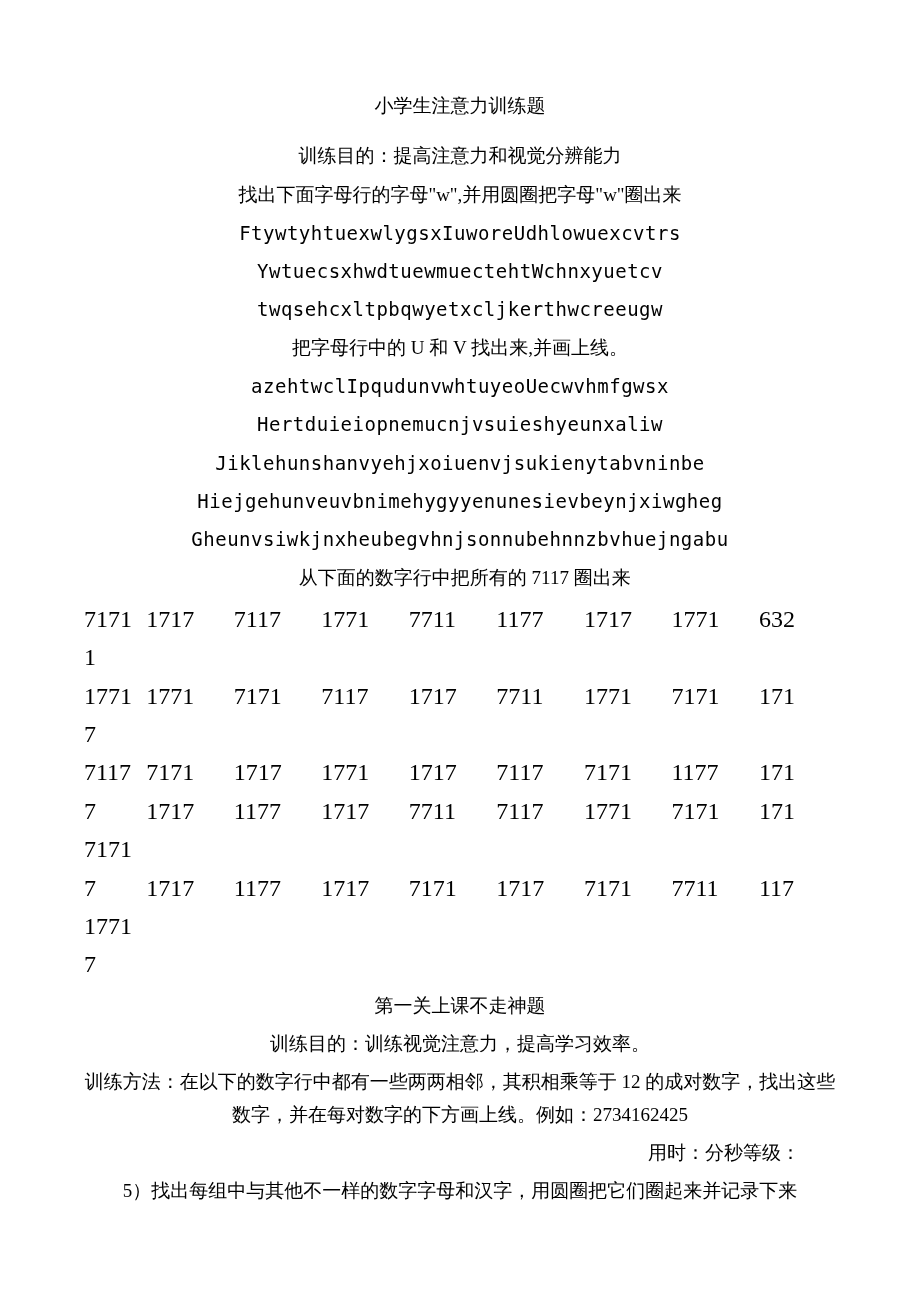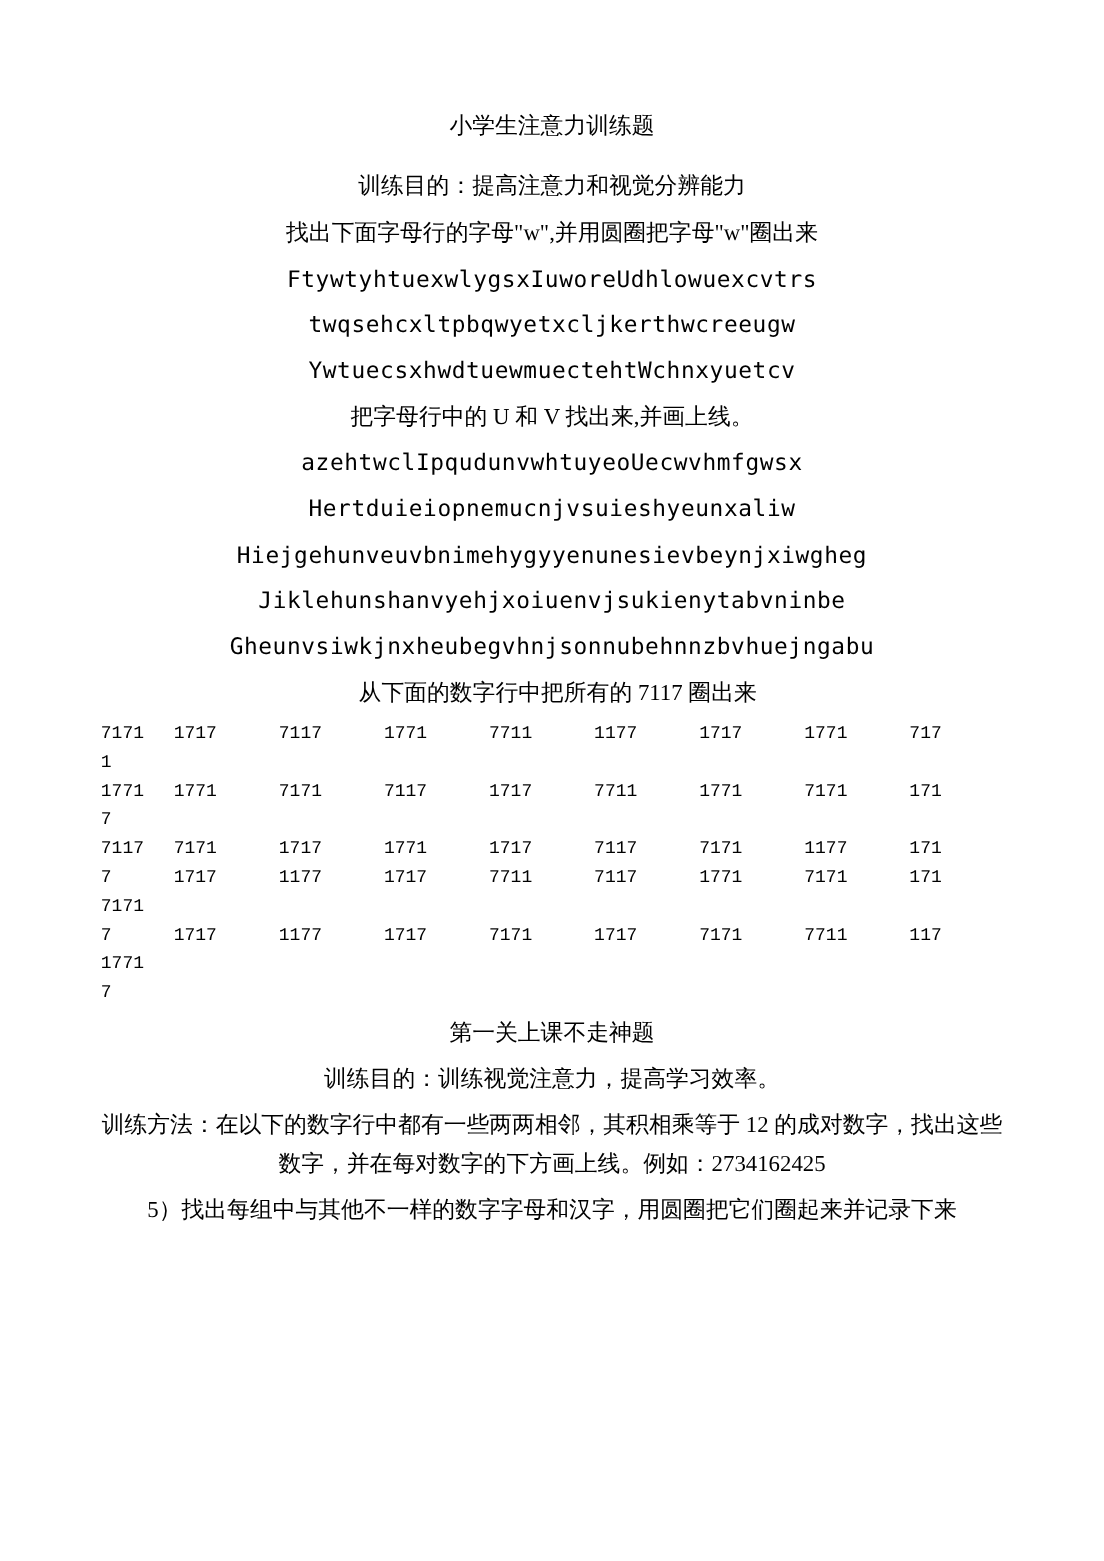--- a/index.html
+++ b/index.html
@@ -32,23 +32,22 @@
   }
   .table {
     width: 100%;
     border-collapse: collapse;
     margin: 6px 0;
   }
   .table td {
     padding: 0 4px;
     vertical-align: top;
     white-space: nowrap;
-    font-size: 15px;
+    font-size: 24px;
     line-height: 1.6;
-    font-family: Liberation Mono, monospace;
   }
   .cell-first {
     width: 56px;
   }
   .cell {
     width: 88px;
   }
   .timer {
     text-align: right;
     padding-right: 40px;
@@ -58,42 +57,42 @@
 </head>
 <body>
 
 <div class="page">
 
   <div class="title">小学生注意力训练题</div>
 
   <div class="p">训练目的：提高注意力和视觉分辨能力</div>
   <div class="p">找出下面字母行的字母"w",并用圆圈把字母"w"圈出来</div>
   <div class="p mono">FtywtyhtuexwlygsxIuworeUdhlowuexcvtrs</div>
+  <div class="p mono">YwtuecsxhwdtuewmuectehtWchnxyuetcv</div>
   <div class="p mono">twqsehcxltpbqwyetxcljkerthwcreeugw</div>
-  <div class="p mono">YwtuecsxhwdtuewmuectehtWchnxyuetcv</div>
   <div class="p">把字母行中的 U 和 V 找出来,并画上线。</div>
   <div class="p mono">azehtwclIpqudunvwhtuyeoUecwvhmfgwsx</div>
   <div class="p mono">Hertduieiopnemucnjvsuieshyeunxaliw</div>
+  <div class="p mono">Jiklehunshanvyehjxoiuenvjsukienytabvninbe</div>
   <div class="p mono">Hiejgehunveuvbnimehygyyenunesievbeynjxiwgheg</div>
-  <div class="p mono">Jiklehunshanvyehjxoiuenvjsukienytabvninbe</div>
   <div class="p mono">Gheunvsiwkjnxheubegvhnjsonnubehnnzbvhuejngabu</div>
   <div class="p" style="white-space:pre;">  从下面的数字行中把所有的 7117 圈出来</div>
 
   <table class="table">
     <tbody id="numtable-body">
         <tr>
           <td class="cell-first">7171<br>1</td>
           <td class="cell">1717</td>
           <td class="cell">7117</td>
           <td class="cell">1771</td>
           <td class="cell">7711</td>
           <td class="cell">1177</td>
           <td class="cell">1717</td>
           <td class="cell">1771</td>
-          <td class="cell">717</td>
+          <td class="cell">632</td>
         </tr>
         <tr>
           <td class="cell-first">1771<br>7</td>
           <td class="cell">1771</td>
           <td class="cell">7171</td>
           <td class="cell">7117</td>
           <td class="cell">1717</td>
           <td class="cell">7711</td>
           <td class="cell">1771</td>
           <td class="cell">7171</td>
@@ -131,15 +130,16 @@
           <td class="cell">7171</td>
           <td class="cell">7711</td>
           <td class="cell">117</td>
         </tr>
       </tbody>
   </table>
 
   <div class="p">第一关上课不走神题</div>
   <div class="p">训练目的：训练视觉注意力，提高学习效率。</div>
   <div class="p">训练方法：在以下的数字行中都有一些两两相邻，其积相乘等于 12 的成对数字，找出这些数字，并在每对数字的下方画上线。例如：2734162425</div>
+  <div class="p timer">用时：分秒等级：</div>
   <div class="p">5）找出每组中与其他不一样的数字字母和汉字，用圆圈把它们圈起来并记录下来</div>
 
 </div>
 
 </body></html>

